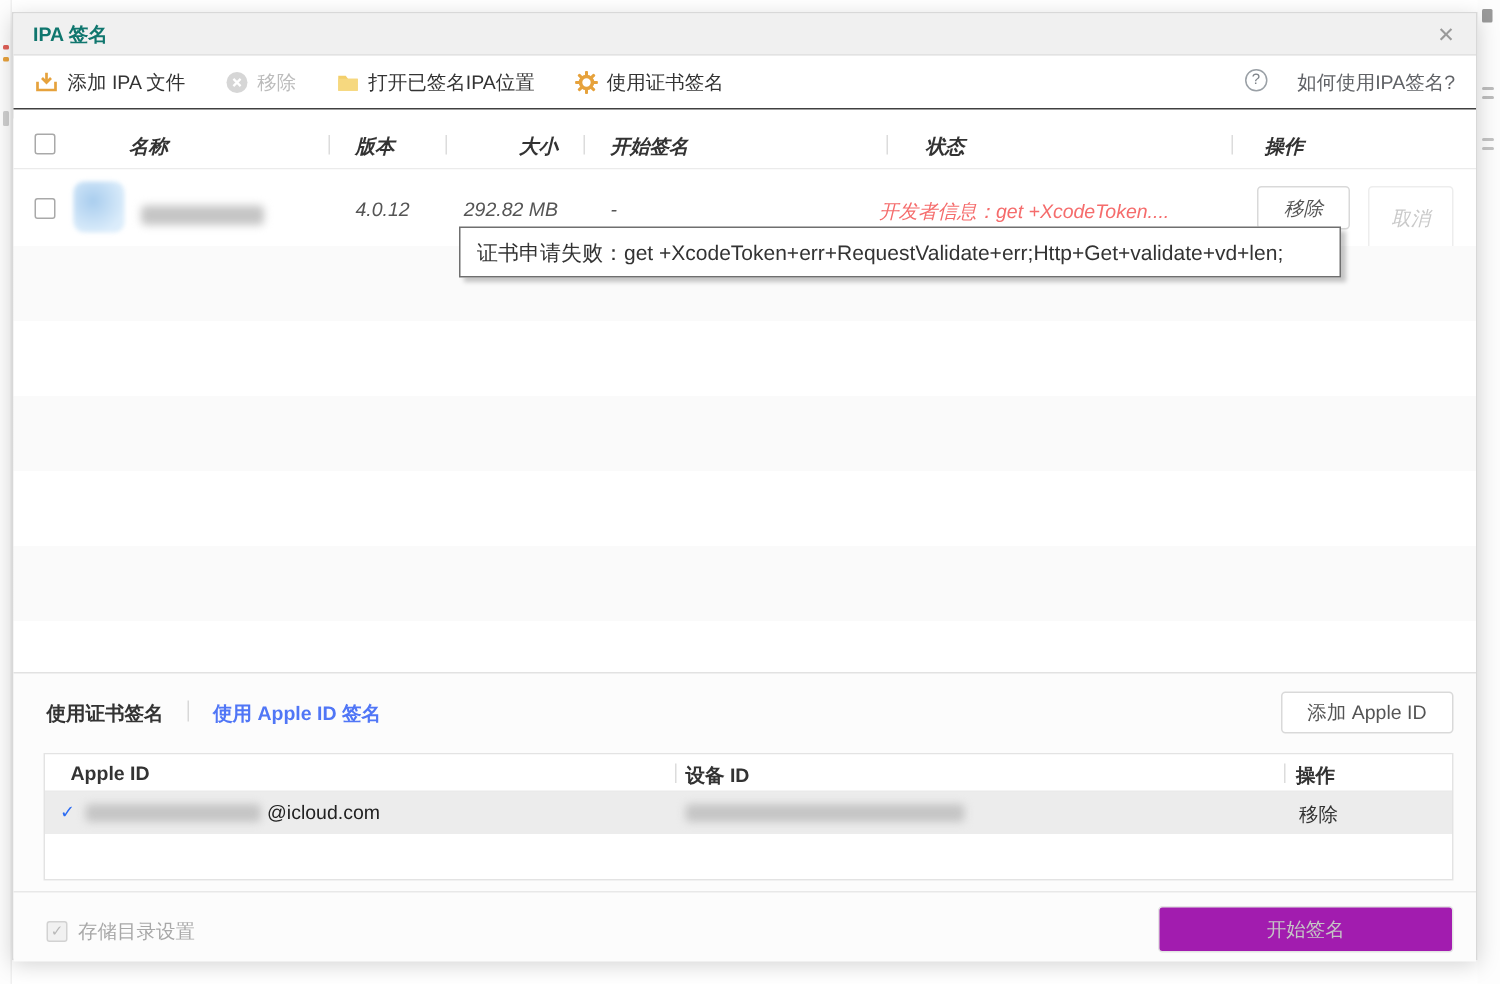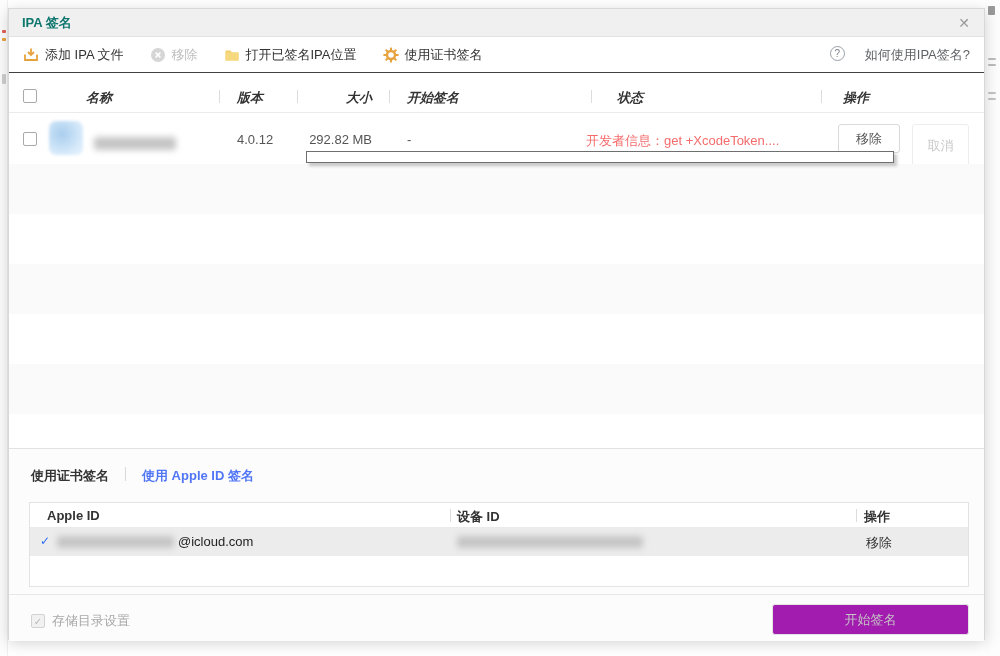--- a/index.html
+++ b/index.html
@@ -41,21 +41,21 @@
     align-items:center; justify-content:center; }
   .cb.disabled-checked::before { content:"✓"; font-size:10px; color:#b8b8b8; }
 
   
   .ipa-header { position:absolute; left:0; top:70px; right:0; height:34px; background:#fff;
     border-bottom:1px solid #ebebeb; font-size:13px; font-weight:700; color:#333;font-style:italic; }
   .ipa-header .cb { position:absolute; left:14px; top:10px; }
   .hcell { position:absolute; top:10px; }
   .vdiv { position:absolute; top:11px; width:1px; height:13px; background:#dcdcdc; }
 
-  .ipa-row { position:absolute; left:0; top:104px; right:0; height:51px; background:#fff; font-size:13px; color:#555; }
+  .ipa-row { position:absolute; left:0; top:104px; right:0; height:51px; background:#fff; font-size:13px; color:#555;font-style:italic; }
   .ipa-row .cb { position:absolute; left:14px; top:19px; }
   .app-icon { position:absolute; left:40px; top:8px; width:34px; height:34px; border-radius:7px;
     background:radial-gradient(circle at 38% 38%, #a9cdee, #dcedfb 75%); filter:blur(1.5px); }
   .blob { background:#c5c5c5; border-radius:3px; filter:blur(3px); }
   .name-blob { position:absolute; left:85px; top:24px; width:82px; height:13px; }
   .rcell { position:absolute; top:19px; }
   .size-cell { left:295px; width:68px; text-align:right; }
   .status-cell { color:#f56c6c; }
   .btn { position:absolute; display:flex; align-items:center; justify-content:center;
     background:#fff; border:1px solid #d9d9d9; border-radius:3px; font-size:13px; color:#555; cursor:pointer; }
@@ -202,27 +202,31 @@
       <span>移除</span>
     </div>
     <div class="btn disabled" style="left:903px;top:11px;width:57px;height:43px">
       <span>取消</span>
     </div>
   </div>
 
   <div class="stripes"></div>
 
   <div class="tooltip">
+    <div>证书申请失败：get +XcodeToken+err+RequestValidate+err;Http+Get+validate+vd+len;</div>
   </div>
 
   <div class="panel">
     <div class="tabs">
       <span class="tab">使用证书签名</span>
       <span class="tab-sep"></span>
       <span class="tab active">使用 Apple ID 签名</span>
+    </div>
+    <div class="btn add-appleid-btn" style="position:absolute">
+      <span>添加 Apple ID</span>
     </div>
 
     <div class="apple-table">
       <div class="at-header">
         <span class="hcell" style="left:17px">Apple ID</span>
         <div class="vdiv" style="left:420px"></div>
         <span class="hcell" style="left:427px">设备 ID</span>
         <div class="vdiv" style="left:826px"></div>
         <span class="hcell" style="left:834px">操作</span>
       </div>

